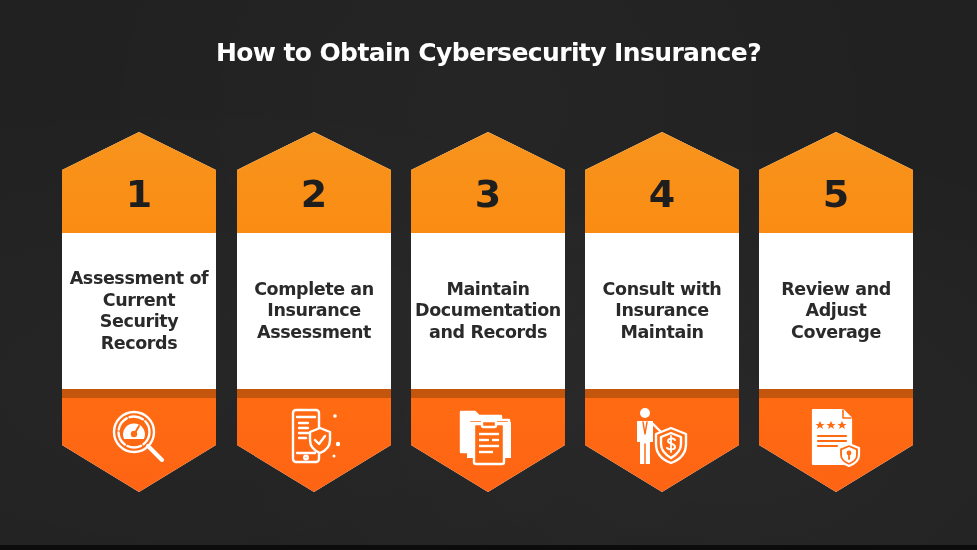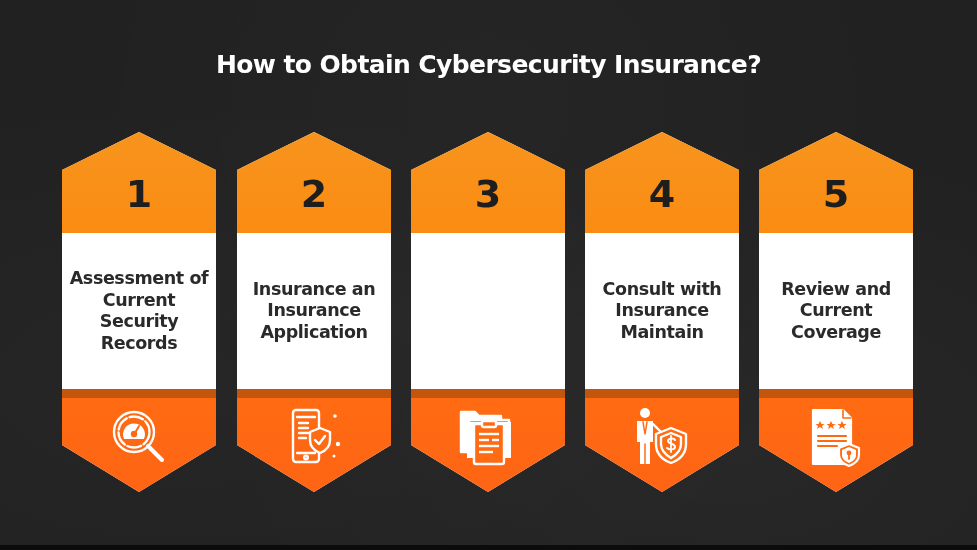--- a/index.html
+++ b/index.html
@@ -11,21 +11,21 @@
   }
   .bg-shade {
     position: absolute; inset: 0;
     background:
       radial-gradient(ellipse at 20% 70%, rgba(255,255,255,0.025), transparent 55%),
       radial-gradient(ellipse at 75% 80%, rgba(255,255,255,0.03), transparent 50%),
       radial-gradient(ellipse at 50% 20%, rgba(255,255,255,0.02), transparent 60%);
   }
   .bottom-band { position: absolute; left: 0; right: 0; bottom: 0; height: 5px; background: #0c0c0c; }
   .title {
-    position: absolute; top: 50px; left: 0; width: 977px;
+    position: absolute; top: 38px; left: 0; width: 977px;
     text-align: center; color: #ffffff;
     font-family: "DejaVu Sans", sans-serif; font-weight: bold;
     font-size: 25px; letter-spacing: -0.6px;
   }
   .card {
     position: absolute; top: 132px; width: 154px; height: 360px;
   }
   .card .shape {
     position: absolute; inset: 0;
     clip-path: polygon(50% 0, 100% 38px, 100% 313px, 50% 360px, 0 313px, 0 38px);
@@ -89,21 +89,21 @@
       <line x1="40" y1="40" x2="54" y2="54" stroke-width="4"></line>
     </svg>
   </div>
 </div>
 
 <div class="card" style="left:237px;">
   <div class="shape">
     <div class="top"></div>
     <div class="num">2</div>
     <div class="mid">
-      <div class="label">Insurance an Insurance Application</div>
+      <div class="label">Complete an Insurance Assessment</div>
     </div>
     <div class="strip"></div>
     <div class="bottom"></div>
   </div>
   <div class="icon">
     <svg viewBox="0 0 62 62" fill="none" stroke="#fff" stroke-width="2.4" stroke-linecap="round" stroke-linejoin="round">
       <rect x="10" y="4" width="26" height="52" rx="3"></rect>
       <line x1="14" y1="11" x2="32" y2="11"></line>
       <line x1="14" y1="47" x2="32" y2="47"></line>
       <circle cx="23" cy="51.5" r="1.8"></circle>
@@ -117,20 +117,23 @@
       <circle cx="55" cy="38" r="2.2" fill="#fff" stroke="none"></circle>
       <circle cx="51" cy="50" r="1.5" fill="#fff" stroke="none"></circle>
     </svg>
   </div>
 </div>
 
 <div class="card" style="left:411px;">
   <div class="shape">
     <div class="top"></div>
     <div class="num">3</div>
+    <div class="mid">
+      <div class="label">Maintain Documentation and Records</div>
+    </div>
     <div class="strip"></div>
     <div class="bottom"></div>
   </div>
   <div class="icon">
     <svg viewBox="0 0 62 62" fill="none" stroke="#fff" stroke-width="2.4" stroke-linejoin="round">
       <path d="M4 6 L18 6 L22 10 L44 10 L44 46 L4 46 Z" fill="#fff"></path>
       <path d="M12 14 L52 14 L52 50 L12 50 Z" fill="#ff6b12"></path>
       <path d="M12 14 L52 14 L52 50 L12 50 Z" fill="#fff" stroke="none" opacity="0.0"></path>
       <rect x="10" y="16" width="44" height="36" fill="#fff" stroke="none"></rect>
       <rect x="17" y="18" width="30" height="40" rx="2" fill="#ff6b12"></rect>
@@ -167,21 +170,21 @@
       <line x1="40" y1="30" x2="40" y2="46" stroke-width="1.8"></line>
     </svg>
   </div>
 </div>
 
 <div class="card" style="left:759px;">
   <div class="shape">
     <div class="top"></div>
     <div class="num">5</div>
     <div class="mid">
-      <div class="label">Review and Current Coverage</div>
+      <div class="label">Review and Adjust Coverage</div>
     </div>
     <div class="strip"></div>
     <div class="bottom"></div>
   </div>
   <div class="icon">
     <svg viewBox="0 0 62 62" fill="none" stroke="#fff" stroke-width="2.2" stroke-linecap="round" stroke-linejoin="round">
       <path d="M8 4 L38 4 L46 12 L46 58 L8 58 Z" fill="#fff"></path>
       <path d="M38 4 L38 12 L46 12" stroke="#ff6b12" stroke-width="1.6"></path>
       <g fill="#ff6b12" stroke="none">
         <polygon points="15,15 16.5,18 19.5,18 17,20 18,23 15,21 12,23 13,20 10.5,18 13.5,18"></polygon>

